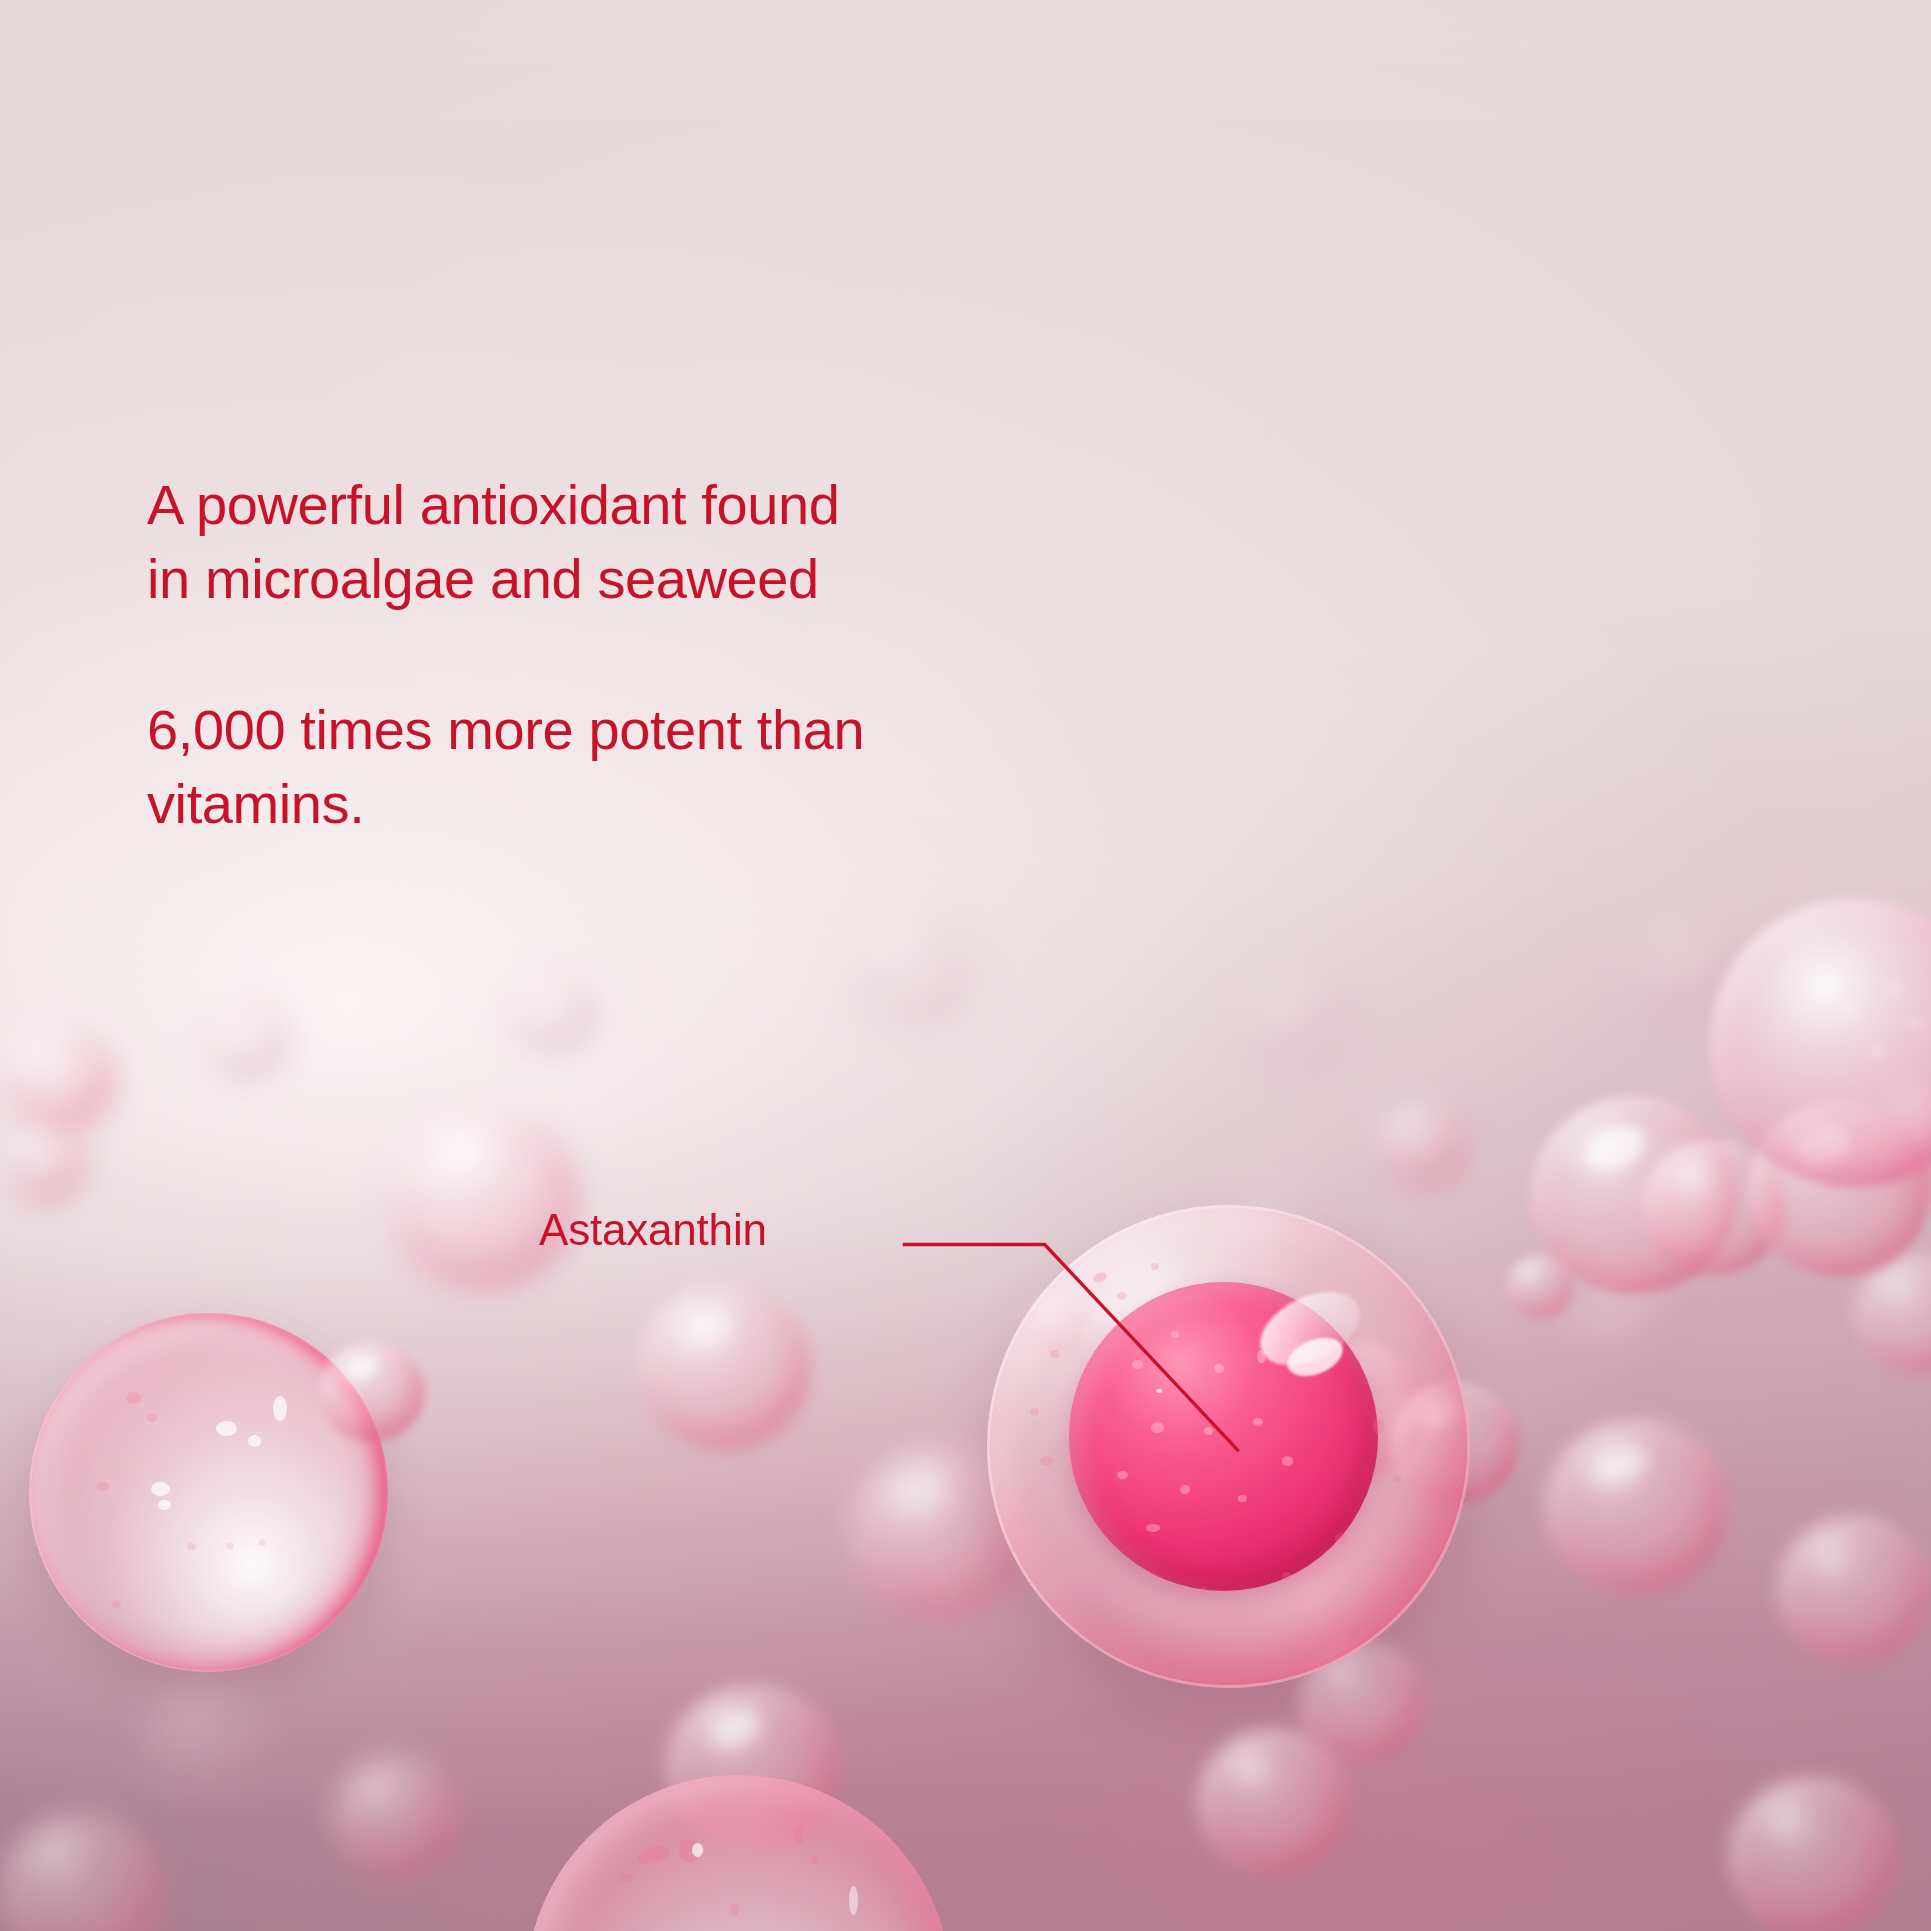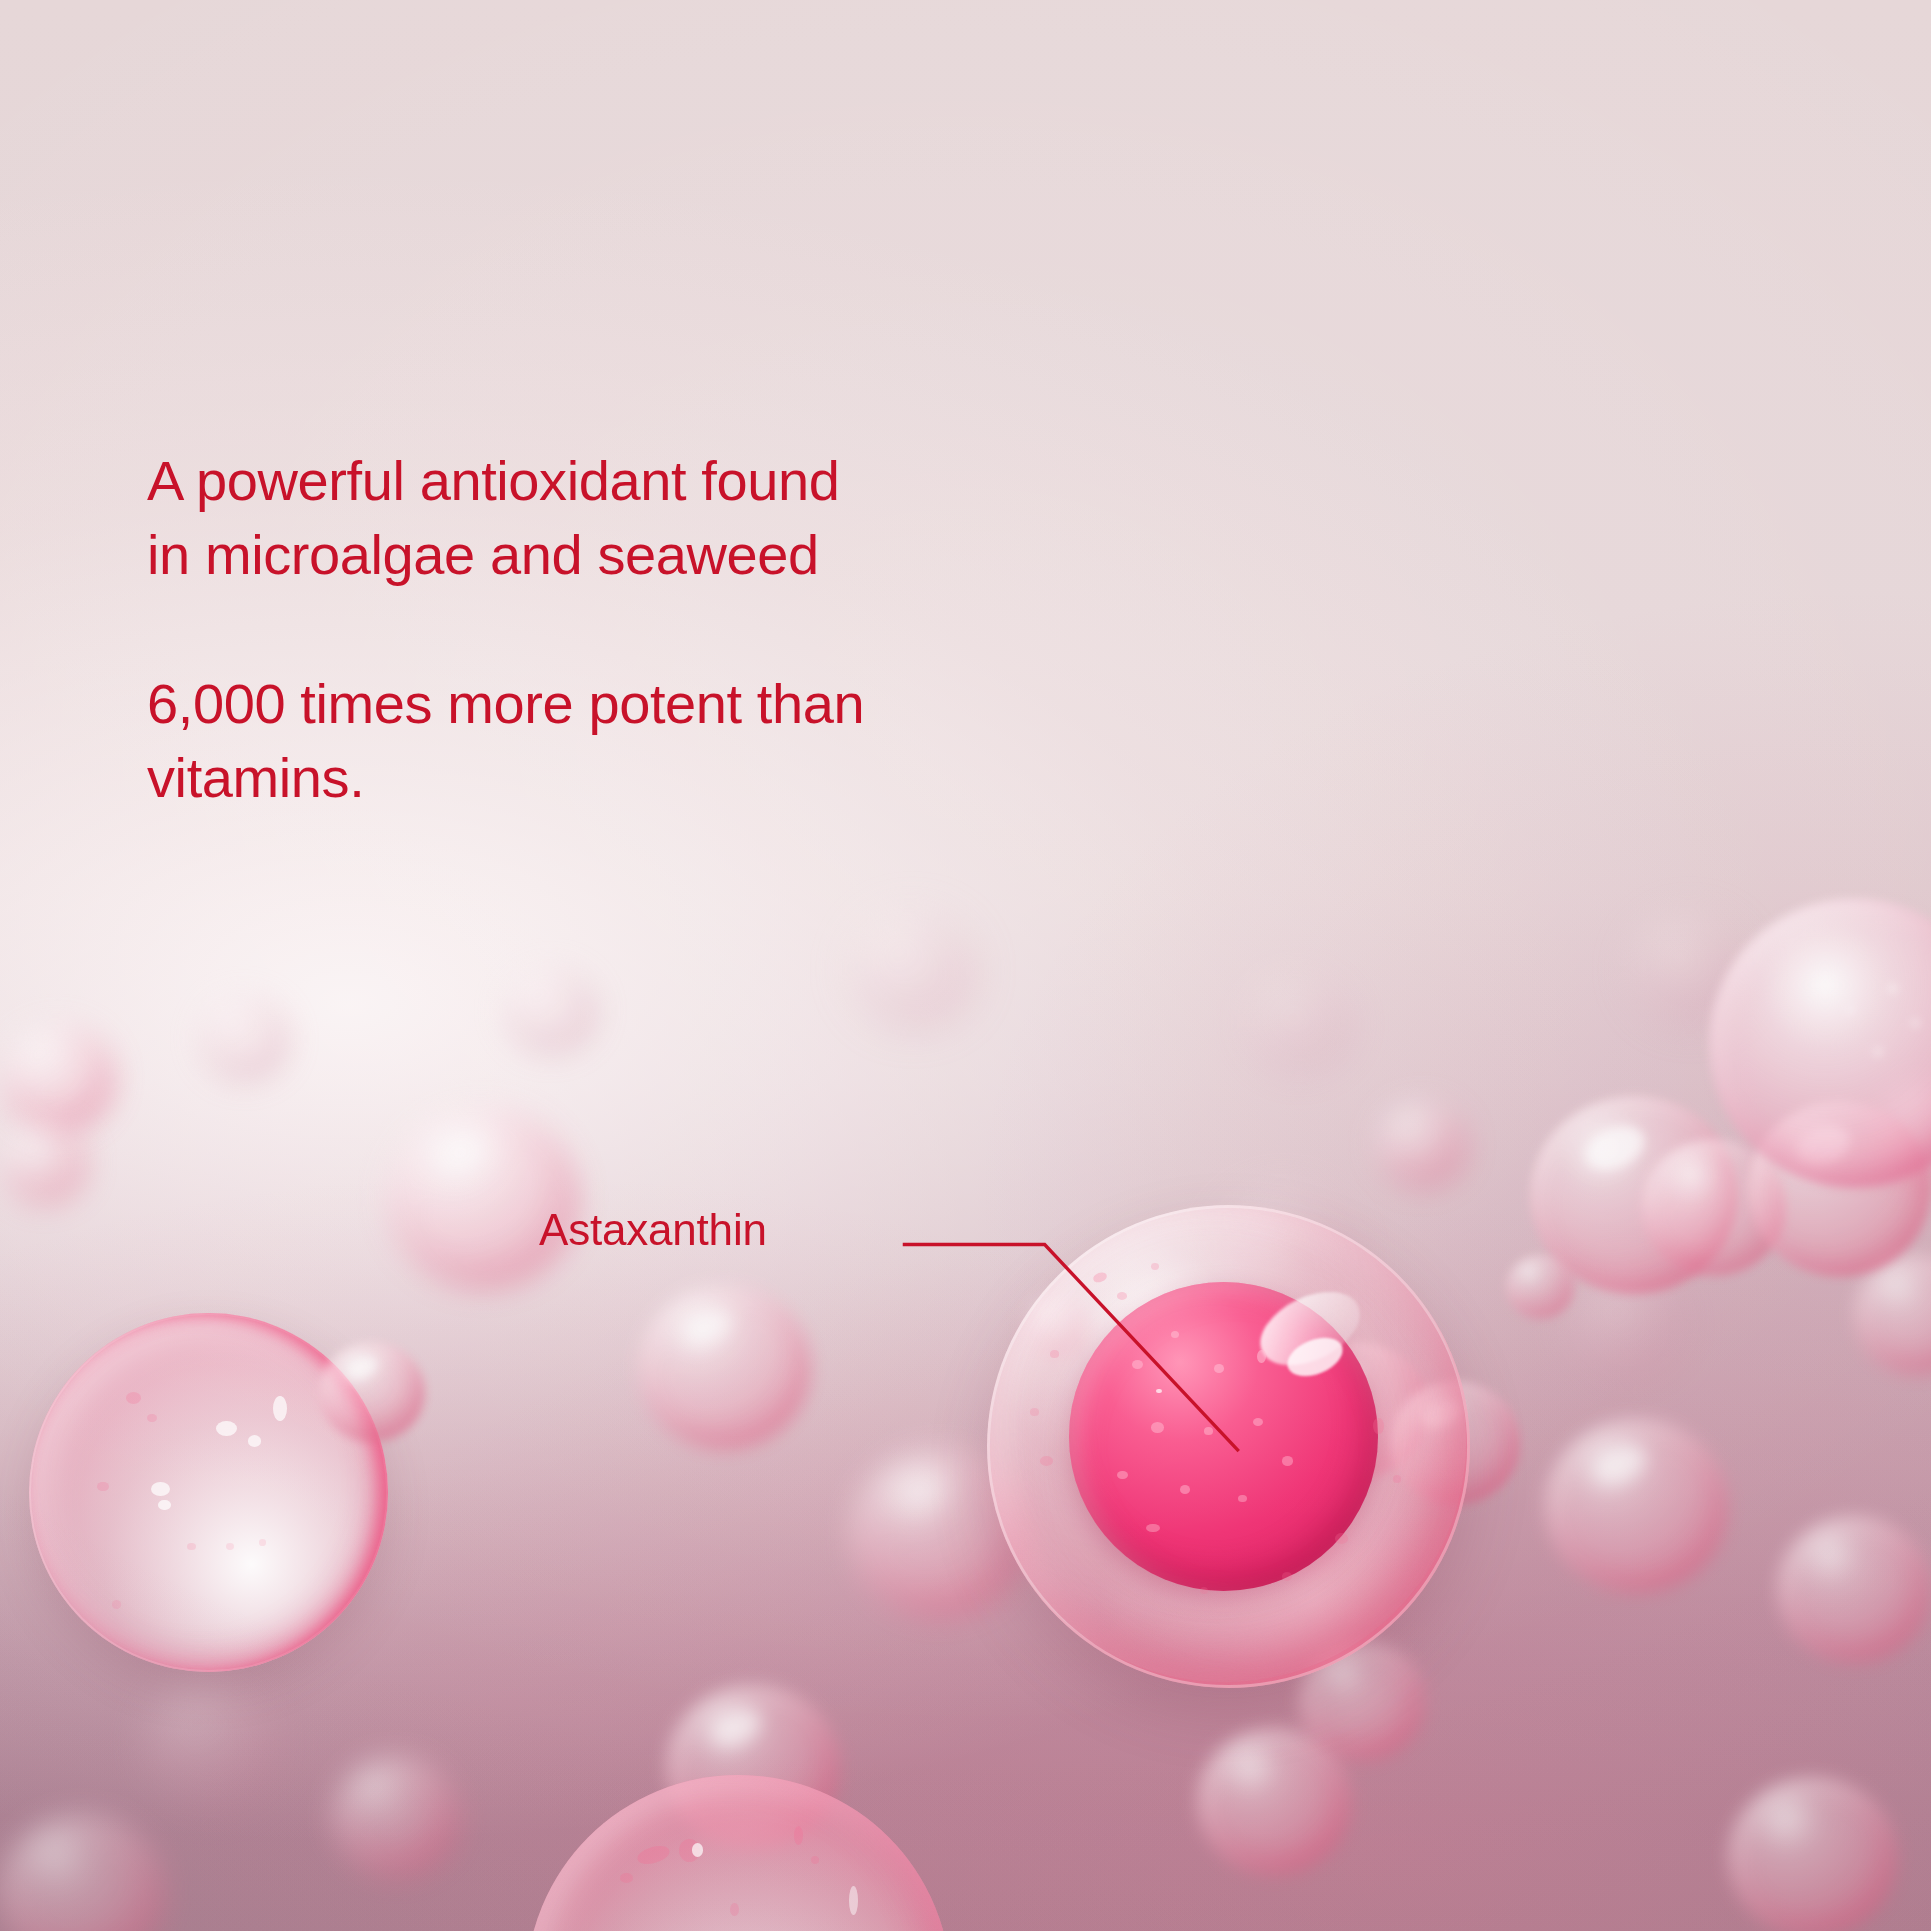--- a/index.html
+++ b/index.html
@@ -48,22 +48,22 @@
     color:#0b0b0b;line-height:1;white-space:nowrap;
     font-family:"Liberation Sans", sans-serif;
   }
   .para{
     position:absolute;left:147px;
     color:#c8122a;font-weight:400;
     font-size:56px;line-height:1.33;
     letter-spacing:-0.4px;
     white-space:pre-line;
   }
-  .para-1{top:444px;}
-  .para-2{top:667px;}
+  .para-1{top:468px;}
+  .para-2{top:693px;}
 
   
   .callout-label{
     position:absolute;left:539px;top:1205px;
     color:#c8122a;font-size:44px;font-weight:400;letter-spacing:-0.2px;
     white-space:nowrap;
   }
   .leader{position:absolute;left:0;top:0;width:1931px;height:1931px;pointer-events:none;}
 
   

